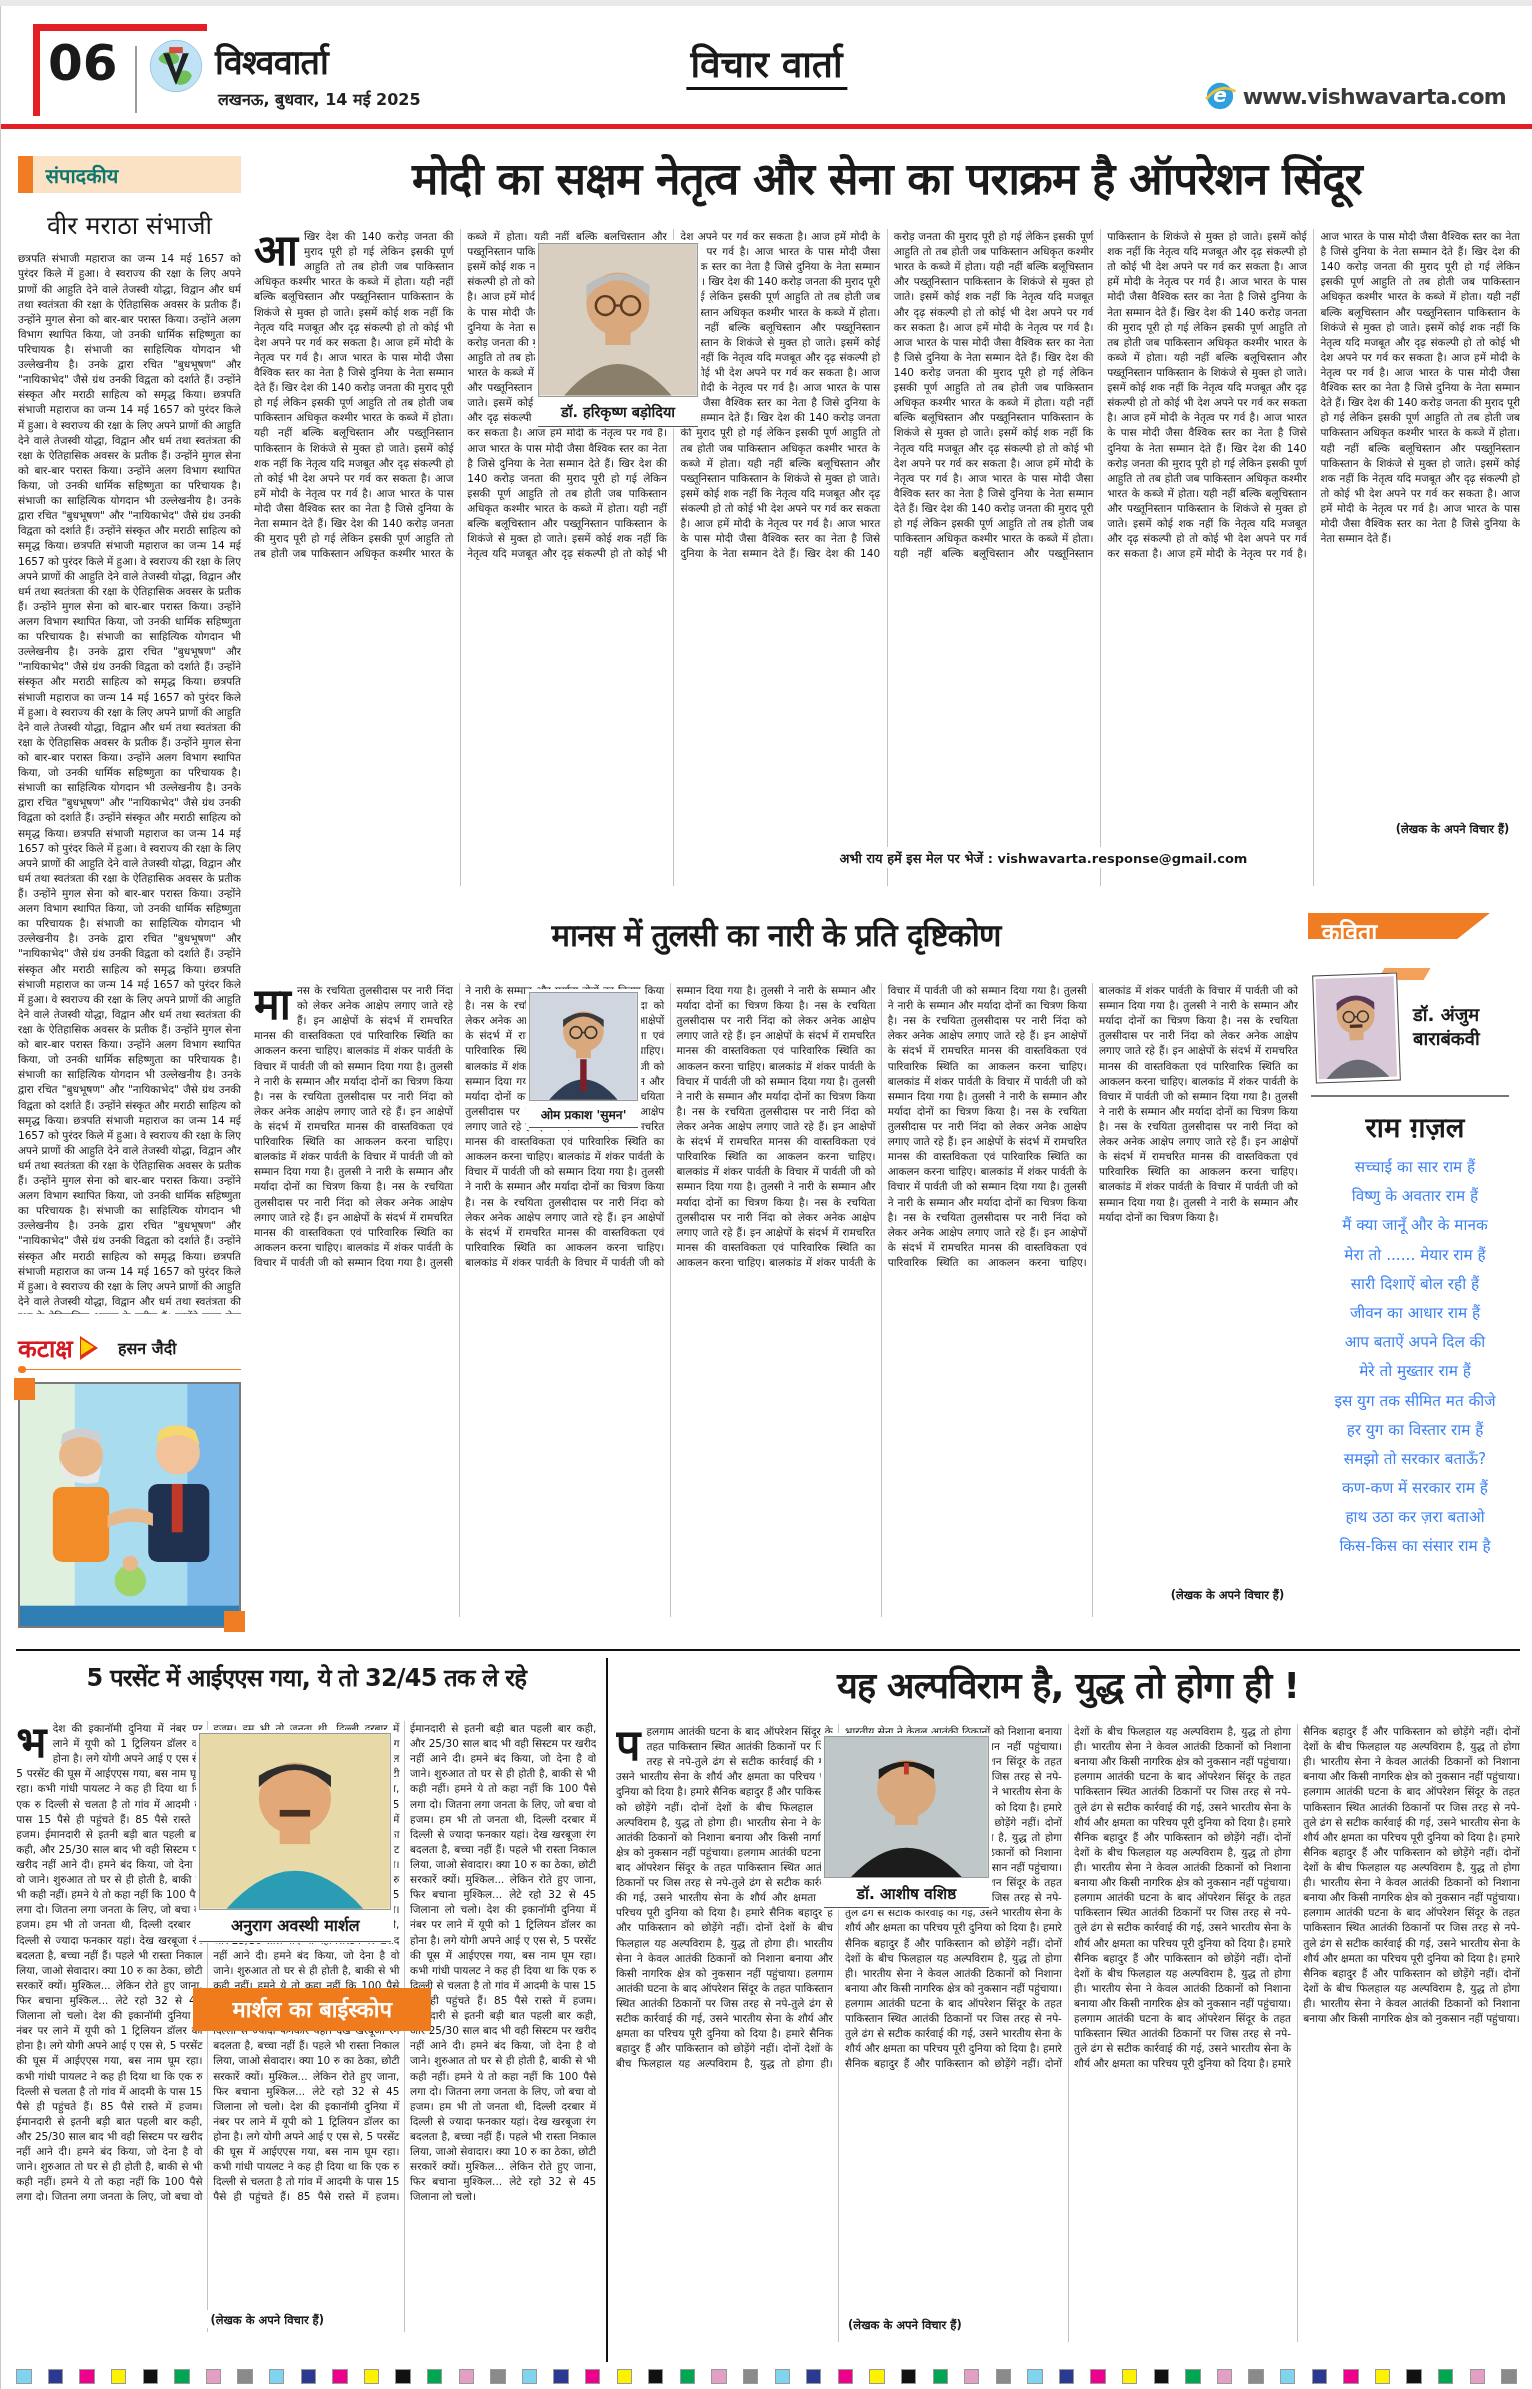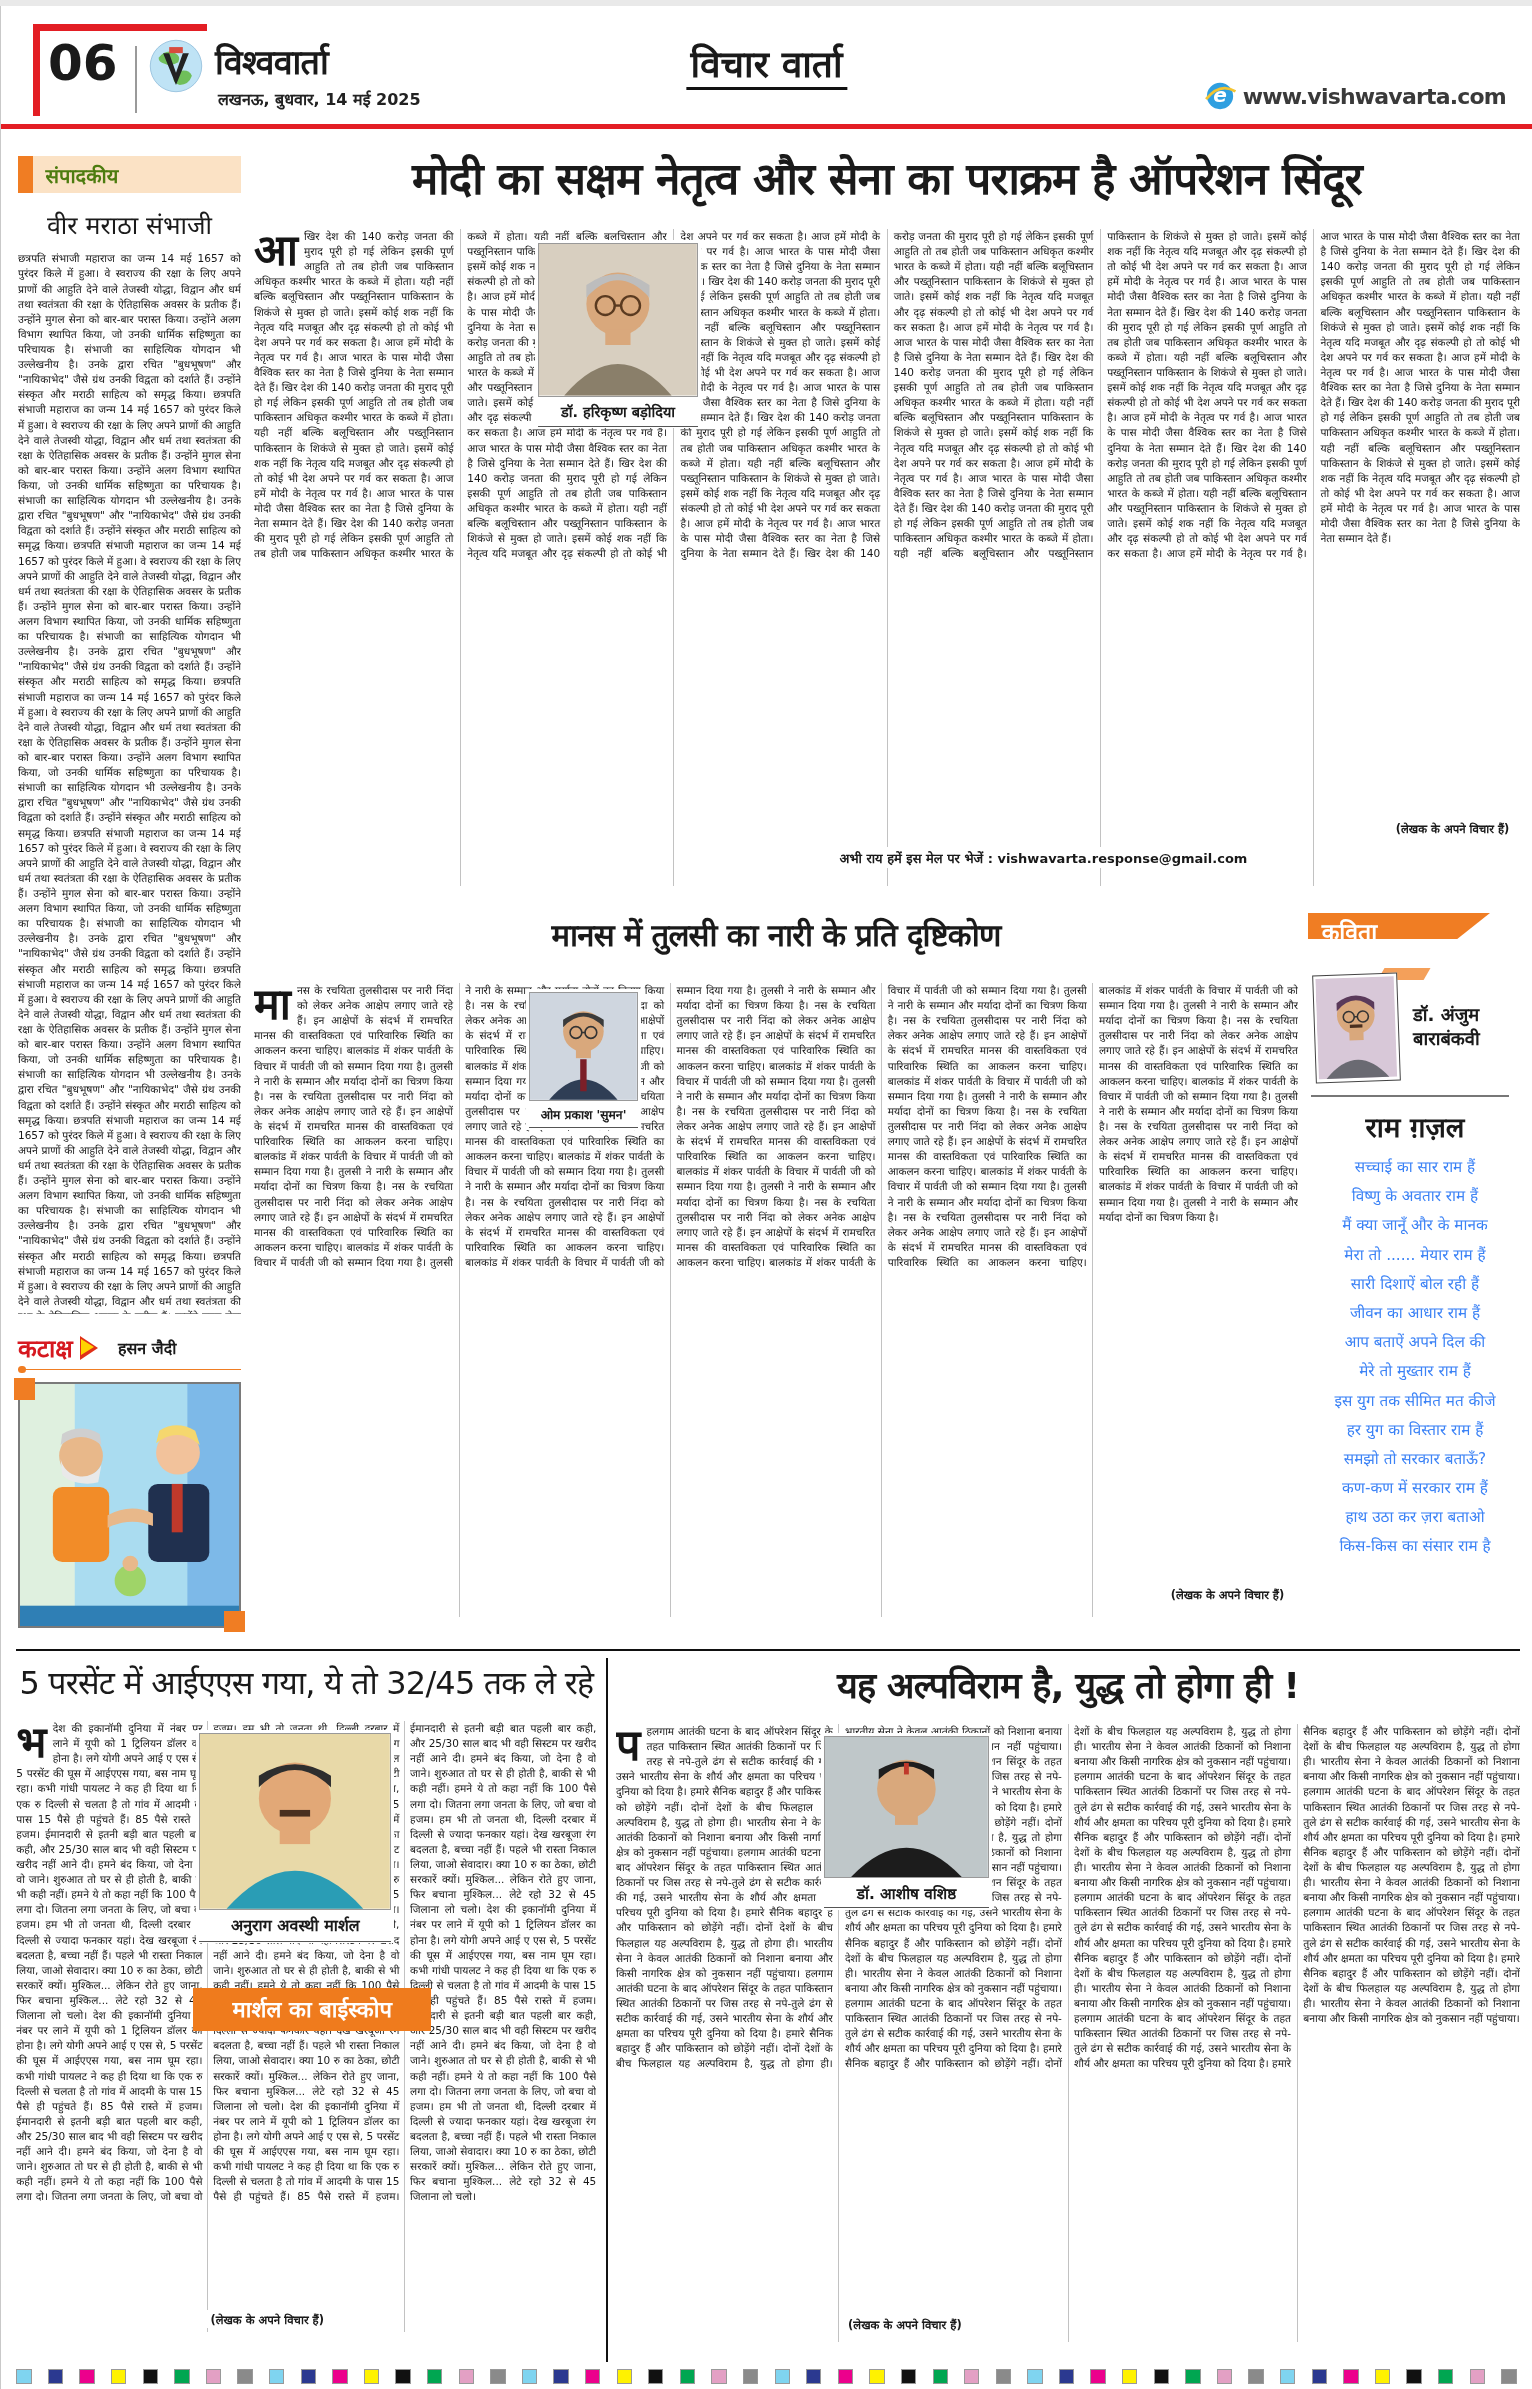--- a/index.html
+++ b/index.html
@@ -26,21 +26,21 @@
   .dropcap{float:left;font-size:43px;line-height:.85;font-weight:bold;padding:3.1px 6.1px 0 0}
   .colrule{column-rule:0.8px solid #c2c2c2}
   .photo-box{position:absolute;background:#fff;padding:3.1px 3.1px 1.5px;z-index:5}
   .photo-box svg{display:block;width:100%;border:0.8px solid #999}
   .photo-cap{font-weight:bold;text-align:center;padding:4.6px 1.5px;border-bottom:1.5px solid #555}
   .endnote{position:absolute;font-weight:bold;font-size:11.5px;z-index:6;background:#fff;padding:1.5px 3.1px}
   
   .edit{position:absolute;left:17px;top:150px;width:223px}
   .edit-band{position:relative;height:37px;background:#fbe2c5}
   .edit-band .chip{position:absolute;left:0;top:0;width:15.3px;height:37px;background:#f07d23}
-  .edit-band .lbl{position:absolute;left:27.5px;top:6.1px;font-size:20px;font-weight:bold;color:#4d7c0f}
+  .edit-band .lbl{position:absolute;left:27.5px;top:6.1px;font-size:20px;font-weight:bold;color:#0f766e}
   .edit-title{margin-top:13.7px;text-align:center;font-size:25px;font-weight:normal}
   .edit-body{margin-top:10.7px;height:1063px}
   
   .kat{position:absolute;left:17px;top:1325px;width:223px}
   .kat-head{display:flex;align-items:center;gap:7.6px}
   .kat-lbl{font-size:24.4px;font-weight:bold;color:#d61920}
   .arrow-r{width:0;height:0;border:12.2px solid transparent;border-left:18.3px solid #e03018;position:relative}
   .arrow-y{position:absolute;left:-17px;top:-8.4px;width:0;height:0;border:8.4px solid transparent;border-left:13px solid #ffd400}
   .kat-author{font-size:16px;font-weight:bold}
   .kat-rule{margin-top:4.6px;height:1.5px;background:#f07d23;position:relative}
@@ -66,21 +66,21 @@
   .poem-accent{position:absolute;left:73px;top:55px;width:46px;height:12.2px;background:#f4a05a;transform:skewX(-30deg)}
   .poem-author{position:absolute;left:105px;top:90px;width:107px;font-size:18.3px;font-weight:bold;line-height:1.3}
   .poem-rule{position:absolute;left:3.1px;top:182px;width:198px;height:1.5px;background:#777}
   .poem-title{position:absolute;left:0;top:195px;width:100%;text-align:center;font-size:27.5px;font-weight:bold}
   .poem-lines{position:absolute;left:0;top:243px;width:100%}
   .poem-line{text-align:center;font-size:15.3px;margin-bottom:9.2px;color:#3b82f6}
   
   .bot-rule{position:absolute;left:15.3px;top:1643px;width:1504px;height:2.3px;background:#111}
   .bot-vrule{position:absolute;left:605px;top:1652px;width:1.5px;height:704px;background:#111}
   .bl{position:absolute;left:15.3px;top:1654px;width:580px;height:702px}
-  .bl .hl{font-size:32px;font-weight:normal;text-align:center;letter-spacing:-0.8px}
+  .bl .hl{font-size:24px;font-weight:bold;text-align:center;letter-spacing:-0.8px}
   .bl-body{position:absolute;left:0;right:0;top:61px;height:611px;column-count:3;column-gap:10.7px}
   .bl-banner{position:absolute;left:177px;top:328px;width:238px;height:43px;background:#ef7b1d;
     color:#fff;font-size:22px;font-weight:bold;text-align:center;line-height:43px;z-index:6}
   .br{position:absolute;left:615px;top:1654px;width:904px;height:702px}
   .br .hl{font-size:36px;font-weight:bold;text-align:center;letter-spacing:-0.8px}
   .br-body{position:absolute;left:0;right:0;top:64px;height:618px;column-count:4;column-gap:12.2px}
   
   .marks{position:absolute;left:15.3px;right:15.3px;top:2363px;display:flex;justify-content:space-between}
   .mark{width:15.3px;height:15.3px;display:inline-block;border:0.8px solid #999}
 </style>

